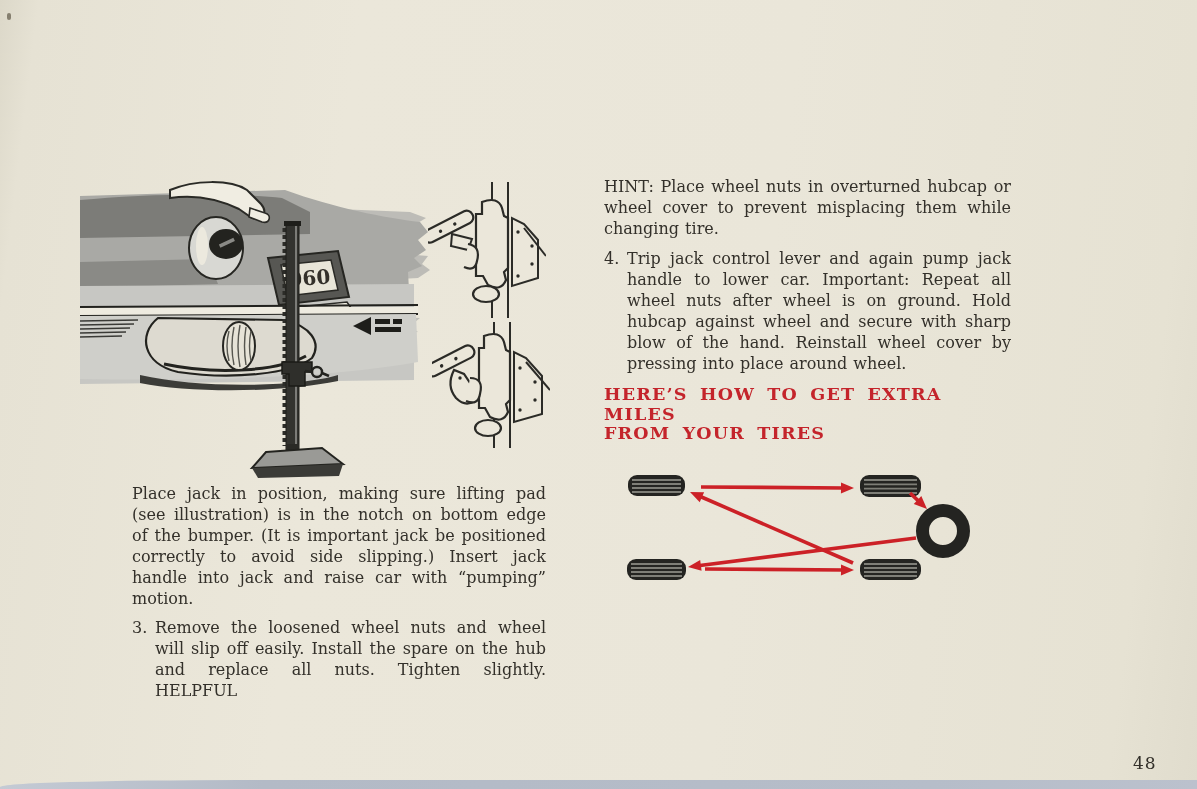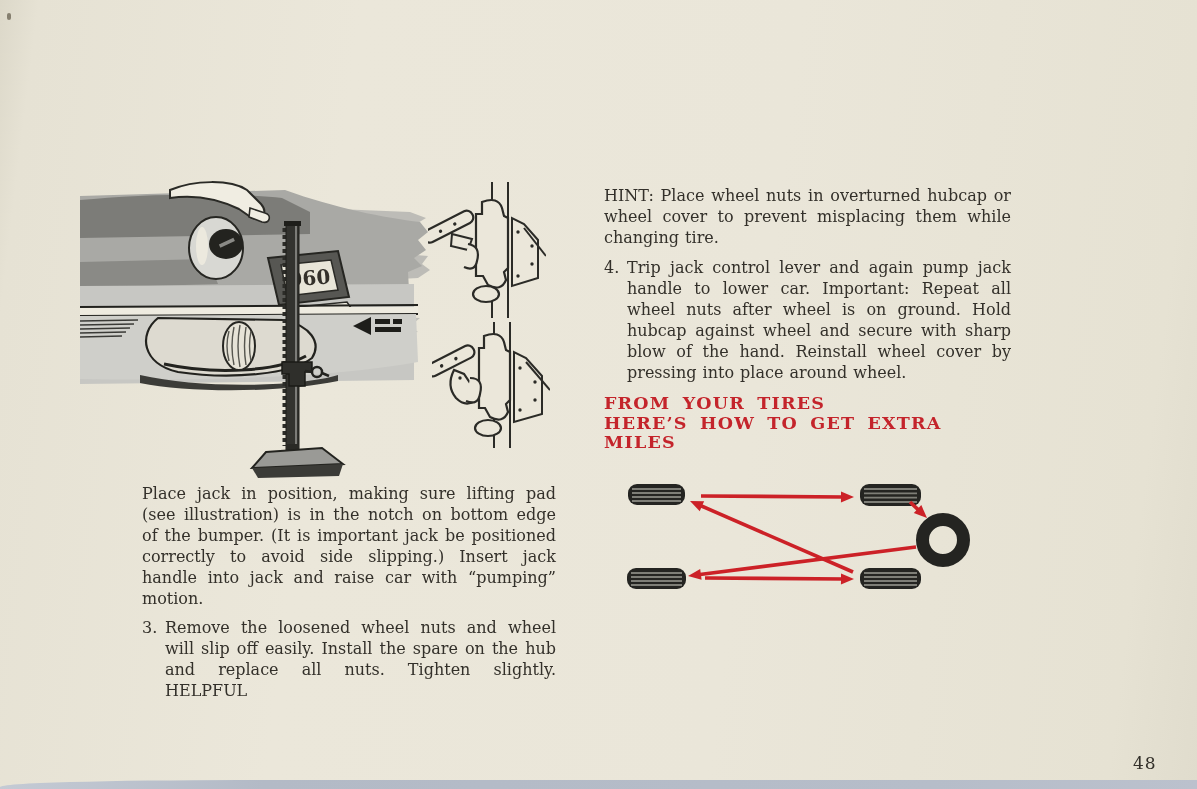--- a/index.html
+++ b/index.html
@@ -3,22 +3,22 @@
 <meta charset="utf-8">
 <style>
   html,body{margin:0;padding:0;background:#888;}
   .scan{
     position:relative;width:1197px;height:789px;overflow:hidden;
     background:linear-gradient(97deg,#dcd8c9 0%,#e6e2d4 3%,#ebe7da 28%,#eae6d9 62%,#e6e2d3 93%,#e0dccd 100%);
     font-family:"DejaVu Serif","Liberation Serif",serif;
     color:#33302a;
   }
   .col{position:absolute;text-align:justify;font-size:16px;line-height:21px;word-spacing:1px;}
-  .left-col{left:142px;top:483px;width:414px;}
-  .right-col{left:604px;top:185px;width:407px;}
+  .left-col{left:132px;top:483px;width:414px;}
+  .right-col{left:604px;top:176px;width:407px;}
   .indent{margin-left:23px;}
   .list-item{position:relative;}
   .list-item .num{position:absolute;left:0;top:0;}
   .list-item .itext{margin-left:23px;}
   .mt8{margin-top:8px;}
   .mt9{margin-top:9px;}
   .red-heading{
     margin-top:11px;color:#c4242b;font-weight:bold;
     font-size:17.5px;line-height:19.5px;letter-spacing:1.2px;word-spacing:5px;
     text-align:left;
@@ -168,22 +168,22 @@
     </div>
   </div>
 
   <div class="col right-col">
     <p class="indent" style="margin:0;">HINT: Place wheel nuts in overturned hubcap or wheel cover to prevent misplacing them while changing tire.</p>
     <div class="list-item mt9">
       <span class="num">4.</span>
       <div class="itext">Trip jack control lever and again pump jack handle to lower car. Important: Repeat all wheel nuts after wheel is on ground. Hold hubcap against wheel and secure with sharp blow of the hand. Reinstall wheel cover by pressing into place around wheel.</div>
     </div>
     <div class="red-heading">
+      <div>HERE’S HOW TO GET EXTRA MILES</div>
       <div>FROM YOUR TIRES</div>
-      <div>HERE’S HOW TO GET EXTRA MILES</div>
     </div>
     <svg id="rotation-diagram" class="rotation-svg" width="406" height="140" viewBox="0 0 406 140">
         <rect x="24" y="16" width="57" height="21" rx="9" fill="#242421"></rect>
         <line x1="28" y1="21" x2="77" y2="21" stroke="#8e8e86" stroke-width="1.8" opacity="0.85"></line>
         <line x1="28" y1="25" x2="77" y2="25" stroke="#8e8e86" stroke-width="1.8" opacity="0.85"></line>
         <line x1="28" y1="29" x2="77" y2="29" stroke="#8e8e86" stroke-width="1.8" opacity="0.85"></line>
         <line x1="28" y1="33" x2="77" y2="33" stroke="#8e8e86" stroke-width="1.8" opacity="0.85"></line>
         <rect x="256" y="16" width="61" height="22" rx="9" fill="#242421"></rect>
         <line x1="260" y1="21" x2="313" y2="21" stroke="#8e8e86" stroke-width="1.8" opacity="0.85"></line>
         <line x1="260" y1="25.333333333333332" x2="313" y2="25.333333333333332" stroke="#8e8e86" stroke-width="1.8" opacity="0.85"></line>

